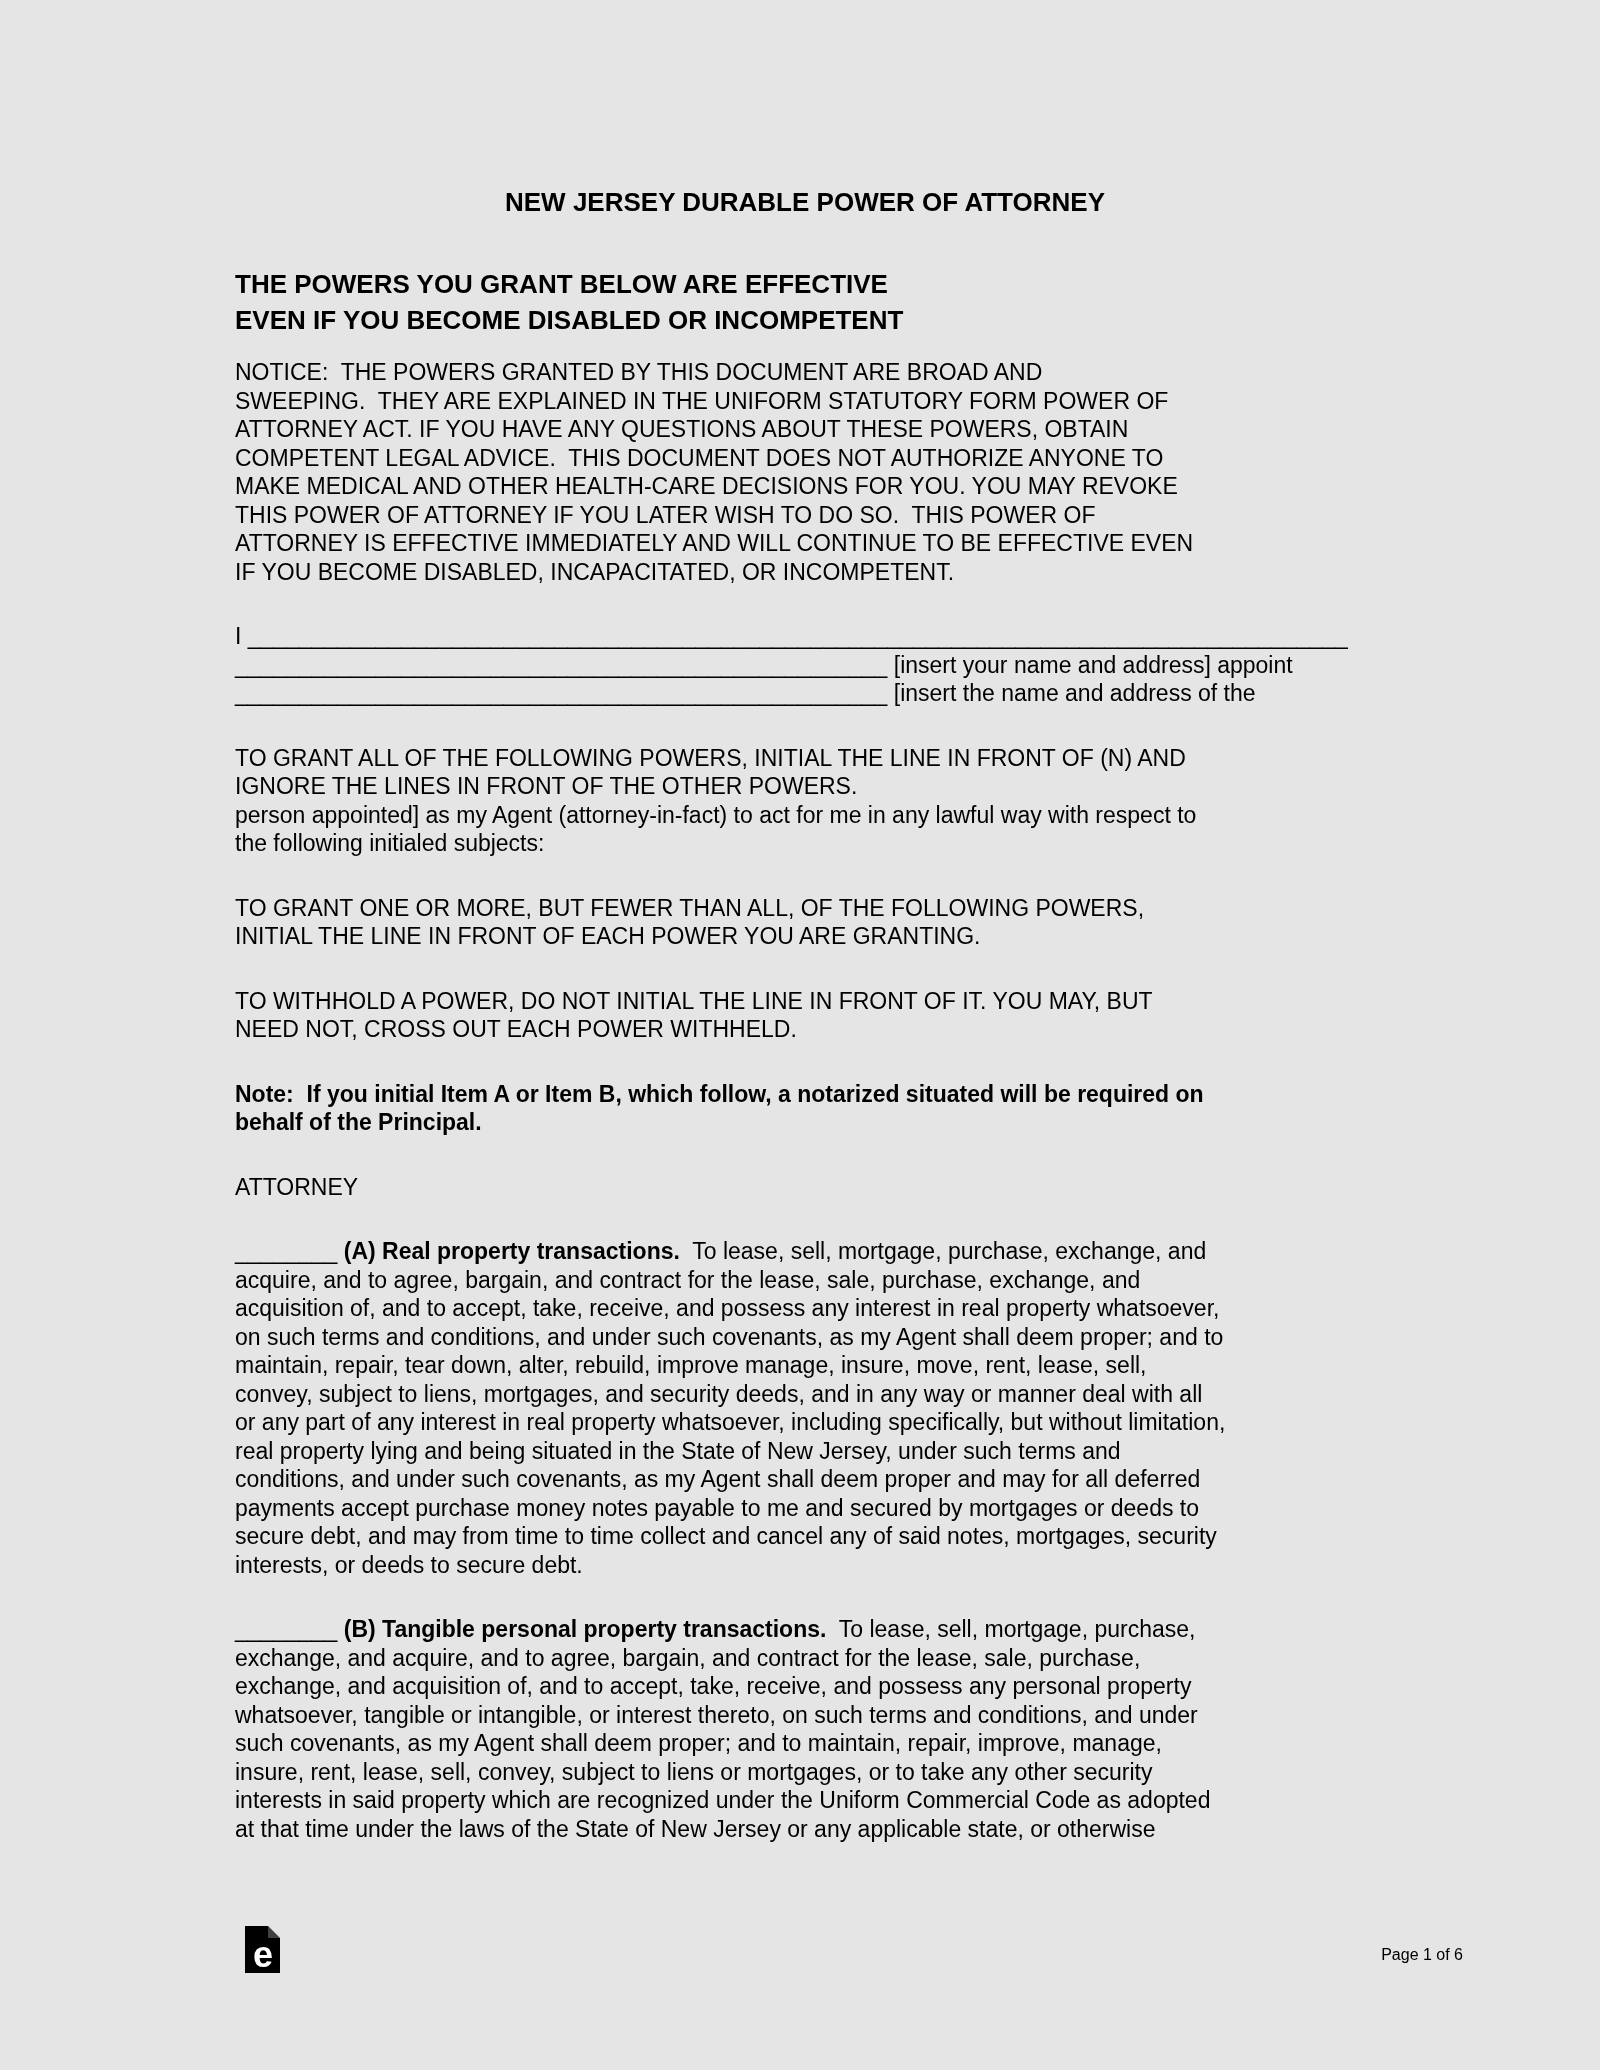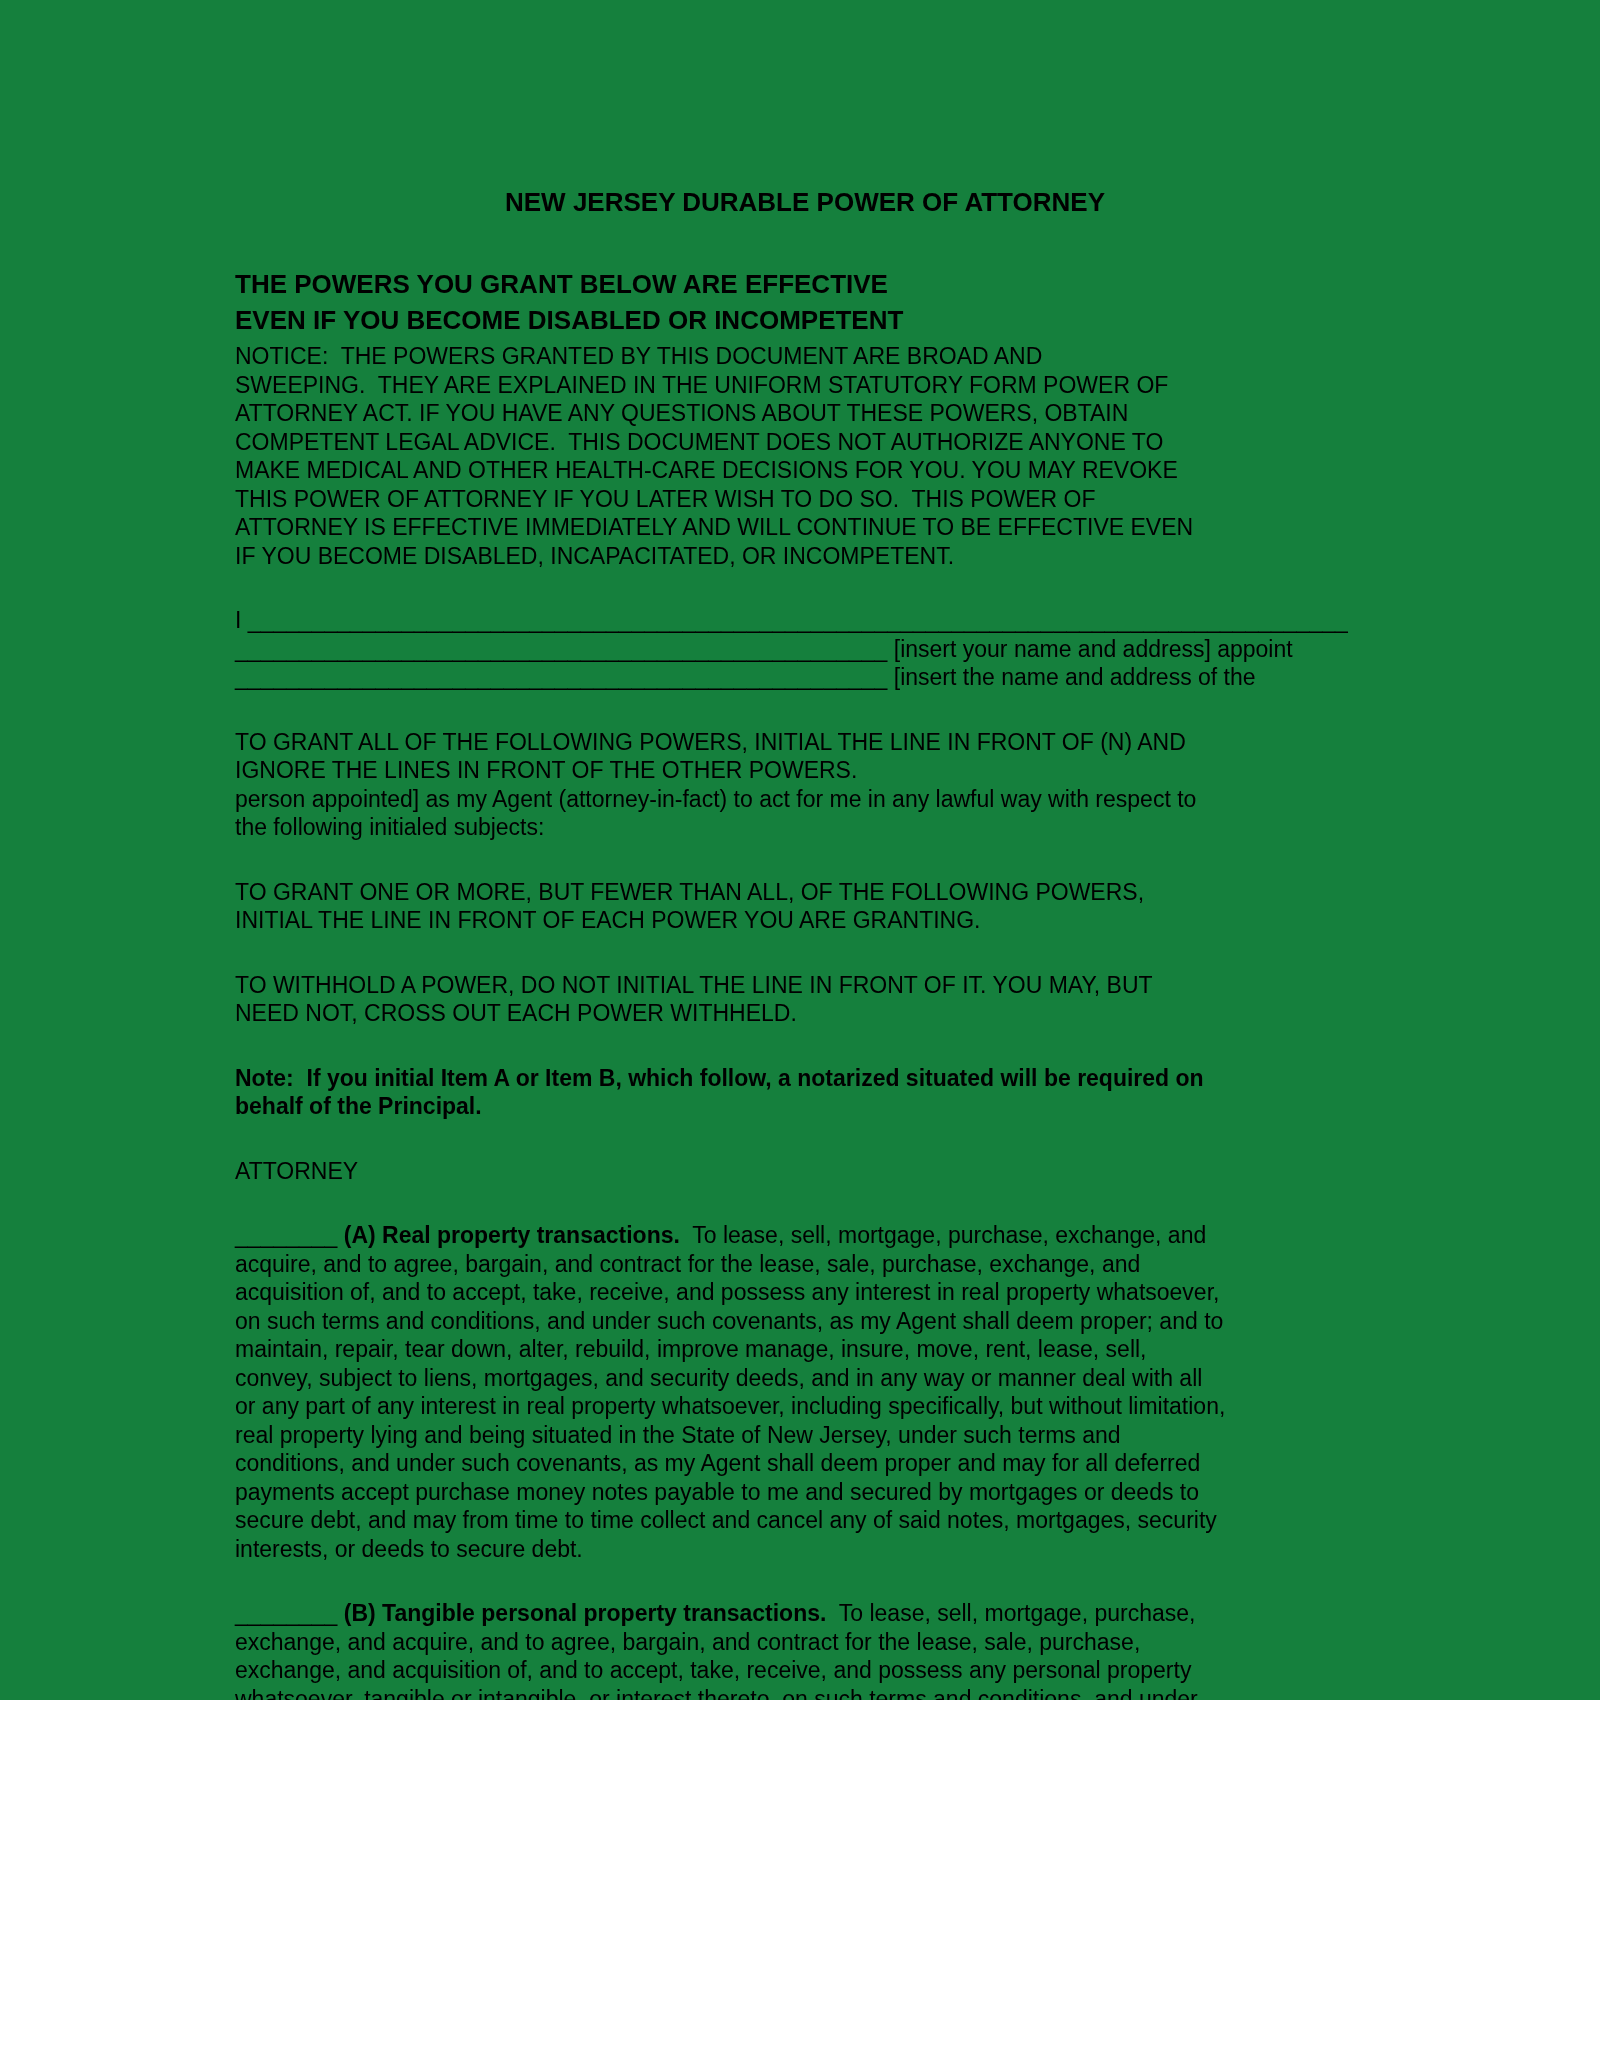--- a/index.html
+++ b/index.html
@@ -1,20 +1,20 @@
 <!DOCTYPE html>
 <html><head>
 <meta charset="utf-8">
 <style>
   html, body { margin: 0; padding: 0; background: #ffffff; }
   .page {
     position: relative;
     width: 1600px;
-    height: 1700px;
-    background: #15803d;
+    height: 2070px;
+    background: #e5e5e5;
     color: #000000;
     font-family: "Liberation Sans", sans-serif;
     overflow: hidden;
   }
   .content {
     position: absolute;
     left: 235px;
     top: 0;
     width: 1140px;
   }
@@ -33,21 +33,21 @@
     font-weight: bold;
     white-space: pre;
   }
   .para {
     margin: 0;
     font-size: 23px;
     line-height: 28.5px;
     white-space: pre; 
   }
   .mt { margin-top: 36px; }
-  .mt-sm { margin-top: 4px; }
+  .mt-sm { margin-top: 20px; }
   .mt-lg { margin-top: 36px; }
   .bold { font-weight: bold; }
   .inline-label { font-weight: bold; }
   .footer-logo {
     position: absolute;
     left: 245px;
     top: 1926px;
     width: 35px;
     height: 47px;
   }

